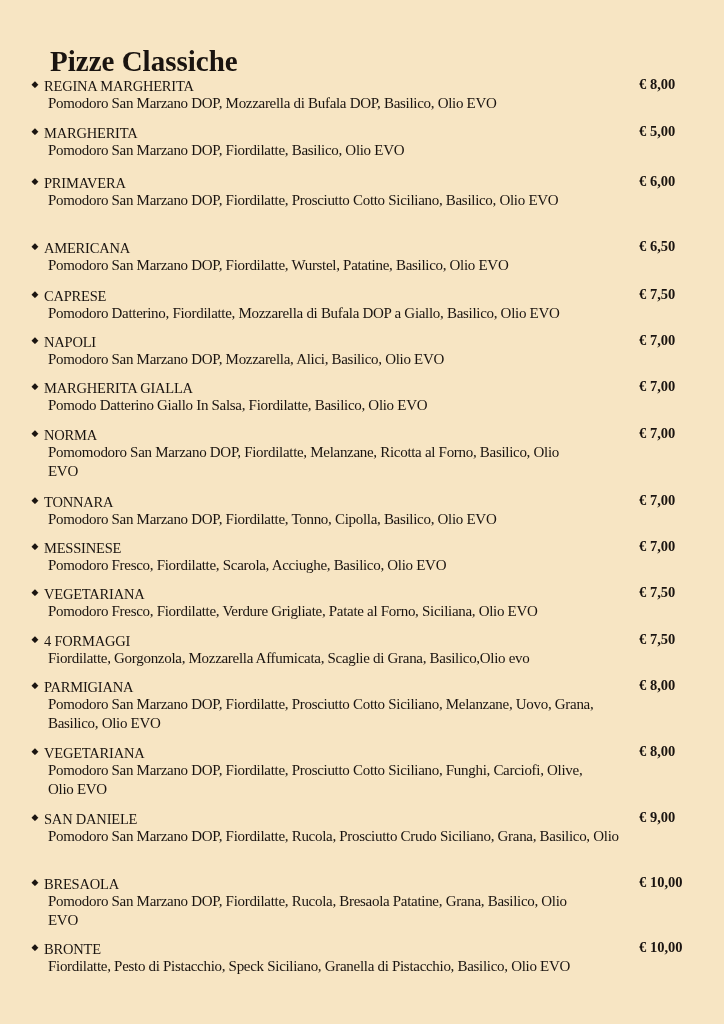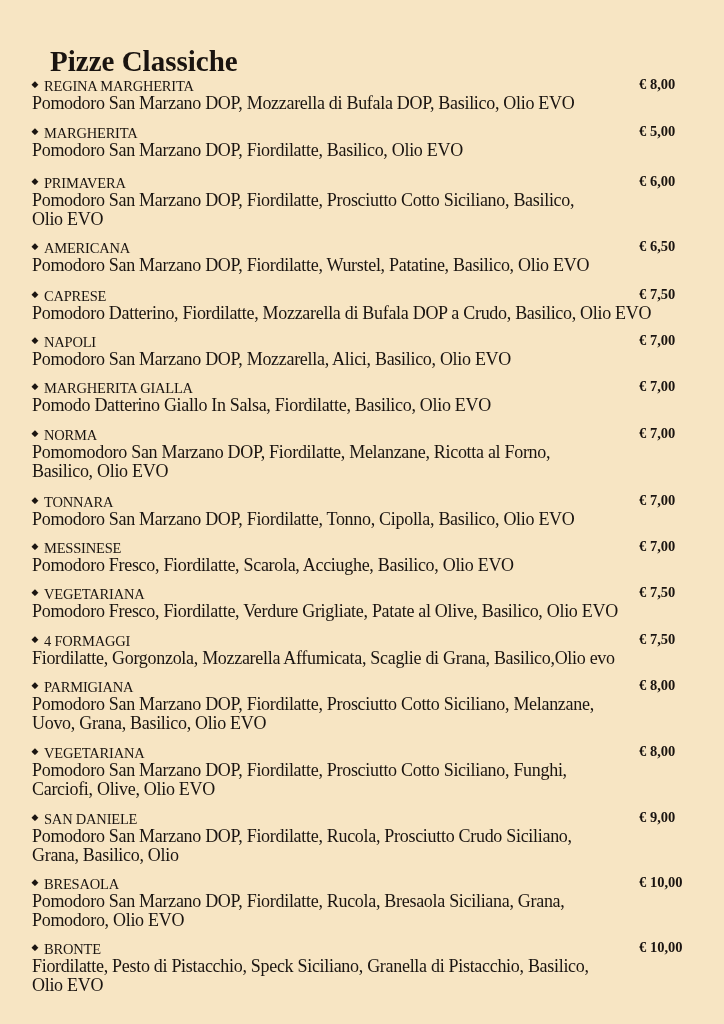--- a/index.html
+++ b/index.html
@@ -60,22 +60,22 @@
     }
     .item-price {
       position: absolute;
       left: 609px;
       top: 0;
       font-size: 14.5px;
       white-space: nowrap;
       font-weight: bold;
     }
     .item-desc {
-      margin-left: 2px;
-      font-size: 18px;
+      margin-left: 18px;
+      font-size: 15px;
       line-height: 19px;
       letter-spacing: -0.3px;
       width: 605px;
     }
     .item-desc.nowrap { white-space: nowrap; width: auto; }
   </style>
 </head>
 <body>
 
 <h1 class="page-title">Pizze Classiche</h1>
@@ -117,21 +117,21 @@
     </div>
     <div class="item-desc nowrap">Pomodoro San Marzano DOP, Fiordilatte, Wurstel, Patatine, Basilico, Olio EVO</div>
   </div>
 
   <div class="menu-item" style="top:284px">
     <div class="item-head">
       <span class="bullet">◆</span>
       <span class="item-name">CAPRESE</span>
       <span class="item-price">€ 7,50</span>
     </div>
-    <div class="item-desc nowrap">Pomodoro Datterino, Fiordilatte, Mozzarella di Bufala DOP a Crudo, Basilico, Olio EVO</div>
+    <div class="item-desc nowrap">Pomodoro Datterino, Fiordilatte, Mozzarella di Bufala DOP a Giallo, Basilico, Olio EVO</div>
   </div>
 
   <div class="menu-item" style="top:330px">
     <div class="item-head">
       <span class="bullet">◆</span>
       <span class="item-name">NAPOLI</span>
       <span class="item-price">€ 7,00</span>
     </div>
     <div class="item-desc nowrap">Pomodoro San Marzano DOP, Mozzarella, Alici, Basilico, Olio EVO</div>
   </div>
@@ -171,21 +171,21 @@
     </div>
     <div class="item-desc nowrap">Pomodoro Fresco, Fiordilatte, Scarola, Acciughe, Basilico, Olio EVO</div>
   </div>
 
   <div class="menu-item" style="top:582px">
     <div class="item-head">
       <span class="bullet">◆</span>
       <span class="item-name">VEGETARIANA</span>
       <span class="item-price">€ 7,50</span>
     </div>
-    <div class="item-desc nowrap">Pomodoro Fresco, Fiordilatte, Verdure Grigliate, Patate al Olive, Basilico, Olio EVO</div>
+    <div class="item-desc nowrap">Pomodoro Fresco, Fiordilatte, Verdure Grigliate, Patate al Forno, Siciliana, Olio EVO</div>
   </div>
 
   <div class="menu-item" style="top:629px">
     <div class="item-head">
       <span class="bullet">◆</span>
       <span class="item-name">4 FORMAGGI</span>
       <span class="item-price">€ 7,50</span>
     </div>
     <div class="item-desc nowrap">Fiordilatte, Gorgonzola,  Mozzarella Affumicata, Scaglie di Grana,  Basilico,Olio evo</div>
   </div>
@@ -216,21 +216,21 @@
     </div>
     <div class="item-desc" style="width:590px">Pomodoro San Marzano DOP, Fiordilatte, Rucola, Prosciutto Crudo Siciliano, Grana, Basilico, Olio</div>
   </div>
 
   <div class="menu-item" style="top:872px">
     <div class="item-head">
       <span class="bullet">◆</span>
       <span class="item-name">BRESAOLA</span>
       <span class="item-price">€ 10,00</span>
     </div>
-    <div class="item-desc" style="width:540px">Pomodoro San Marzano DOP, Fiordilatte, Rucola, Bresaola Siciliana, Grana, Pomodoro, Olio EVO</div>
+    <div class="item-desc" style="width:540px">Pomodoro San Marzano DOP, Fiordilatte, Rucola, Bresaola Patatine, Grana, Basilico, Olio EVO</div>
   </div>
 
   <div class="menu-item" style="top:937px">
     <div class="item-head">
       <span class="bullet">◆</span>
       <span class="item-name">BRONTE</span>
       <span class="item-price">€ 10,00</span>
     </div>
     <div class="item-desc" style="width:560px">Fiordilatte, Pesto di Pistacchio, Speck Siciliano, Granella di Pistacchio, Basilico, Olio EVO</div>
   </div>

